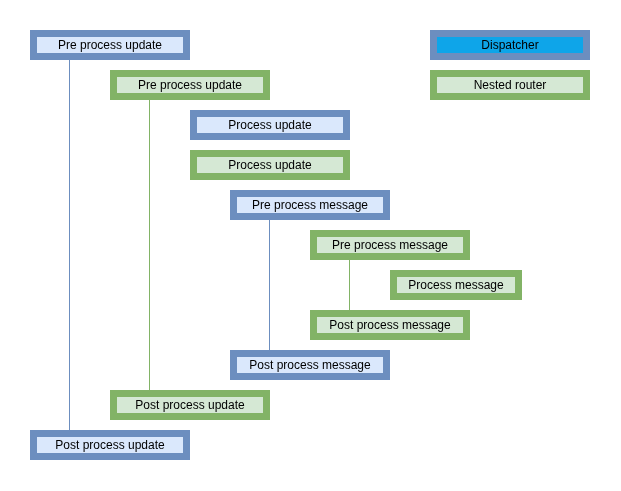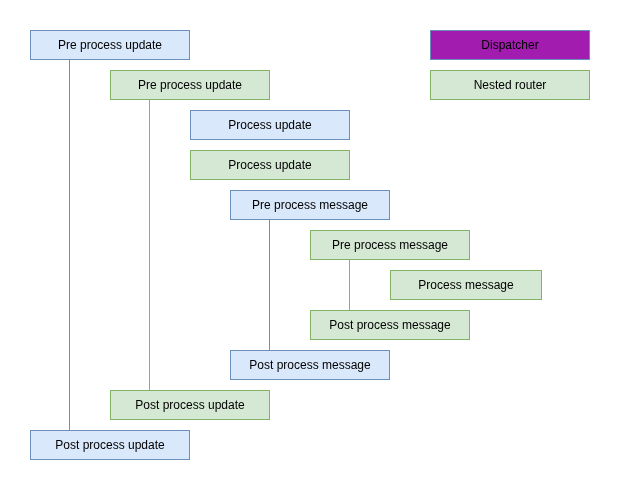--- a/index.html
+++ b/index.html
@@ -11,21 +11,21 @@
     position: relative;
     width: 621px;
     height: 491px;
     background: #ffffff;
     overflow: hidden;
     font-family: "Liberation Sans", sans-serif;
   }
   .node {
     position: absolute;
     box-sizing: border-box;
-    border: 1px solid #c2410c;
+    border: 7px solid #c2410c;
     display: flex;
     align-items: center;
     justify-content: center;
     font-size: 12px;
     line-height: 1;
     color: #000000;
     text-align: center;
     white-space: nowrap;
   }
   .connector {
@@ -37,25 +37,25 @@
 </style>
 </head>
 <body>
 
 <div id="diagram-canvas" style="width: 621px; height: 491px; background: rgb(255, 255, 255);">
     <div class="connector" style="left: 69px; top: 60px; height: 370px; border-left-color: rgb(108, 142, 191);"></div>
     <div class="connector" style="left: 149px; top: 100px; height: 290px; border-left-color: rgb(130, 179, 102);"></div>
     <div class="connector" style="left: 269px; top: 220px; height: 130px; border-left-color: rgb(108, 142, 191);"></div>
     <div class="connector" style="left: 349px; top: 260px; height: 50px; border-left-color: rgb(130, 179, 102);"></div>
     <div class="node" style="left: 30px; top: 30px; width: 160px; height: 30px; background: rgb(218, 232, 252); border-color: rgb(108, 142, 191); color: rgb(0, 0, 0);">Pre process update</div>
-    <div class="node" style="left: 430px; top: 30px; width: 160px; height: 30px; background: #a21caf; border-color: rgb(108, 142, 191); color: rgb(0, 0, 0);">Dispatcher</div>
+    <div class="node" style="left: 430px; top: 30px; width: 160px; height: 30px; background: #0ea5e9; border-color: rgb(108, 142, 191); color: rgb(0, 0, 0);">Dispatcher</div>
     <div class="node" style="left: 110px; top: 70px; width: 160px; height: 30px; background: rgb(213, 232, 212); border-color: rgb(130, 179, 102); color: rgb(0, 0, 0);">Pre process update</div>
     <div class="node" style="left: 430px; top: 70px; width: 160px; height: 30px; background: rgb(213, 232, 212); border-color: rgb(130, 179, 102); color: rgb(0, 0, 0); text-align: center;">Nested router</div>
     <div class="node" style="left: 190px; top: 110px; width: 160px; height: 30px; background: rgb(218, 232, 252); border-color: rgb(108, 142, 191); color: rgb(0, 0, 0);">Process update</div>
     <div class="node" style="left: 190px; top: 150px; width: 160px; height: 30px; background: rgb(213, 232, 212); border-color: rgb(130, 179, 102); color: rgb(0, 0, 0);">Process update</div>
     <div class="node" style="left: 230px; top: 190px; width: 160px; height: 30px; background: rgb(218, 232, 252); border-color: rgb(108, 142, 191); color: rgb(0, 0, 0);">Pre process message</div>
     <div class="node" style="left: 310px; top: 230px; width: 160px; height: 30px; background: rgb(213, 232, 212); border-color: rgb(130, 179, 102); color: rgb(0, 0, 0);">Pre process message</div>
-    <div class="node" style="left: 390px; top: 270px; width: 152px; height: 30px; background: rgb(213, 232, 212); border-color: rgb(130, 179, 102); color: rgb(0, 0, 0);">Process message</div>
+    <div class="node" style="left: 390px; top: 270px; width: 132px; height: 30px; background: rgb(213, 232, 212); border-color: rgb(130, 179, 102); color: rgb(0, 0, 0);">Process message</div>
     <div class="node" style="left: 310px; top: 310px; width: 160px; height: 30px; background: rgb(213, 232, 212); border-color: rgb(130, 179, 102); color: rgb(0, 0, 0);">Post process message</div>
     <div class="node" style="left: 230px; top: 350px; width: 160px; height: 30px; background: rgb(218, 232, 252); border-color: rgb(108, 142, 191); color: rgb(0, 0, 0);">Post process message</div>
     <div class="node" style="left: 110px; top: 390px; width: 160px; height: 30px; background: rgb(213, 232, 212); border-color: rgb(130, 179, 102); color: rgb(0, 0, 0);">Post process update</div>
     <div class="node" style="left: 30px; top: 430px; width: 160px; height: 30px; background: rgb(218, 232, 252); border-color: rgb(108, 142, 191); color: rgb(0, 0, 0);">Post process update</div>
   </div>
 
 </body></html>

